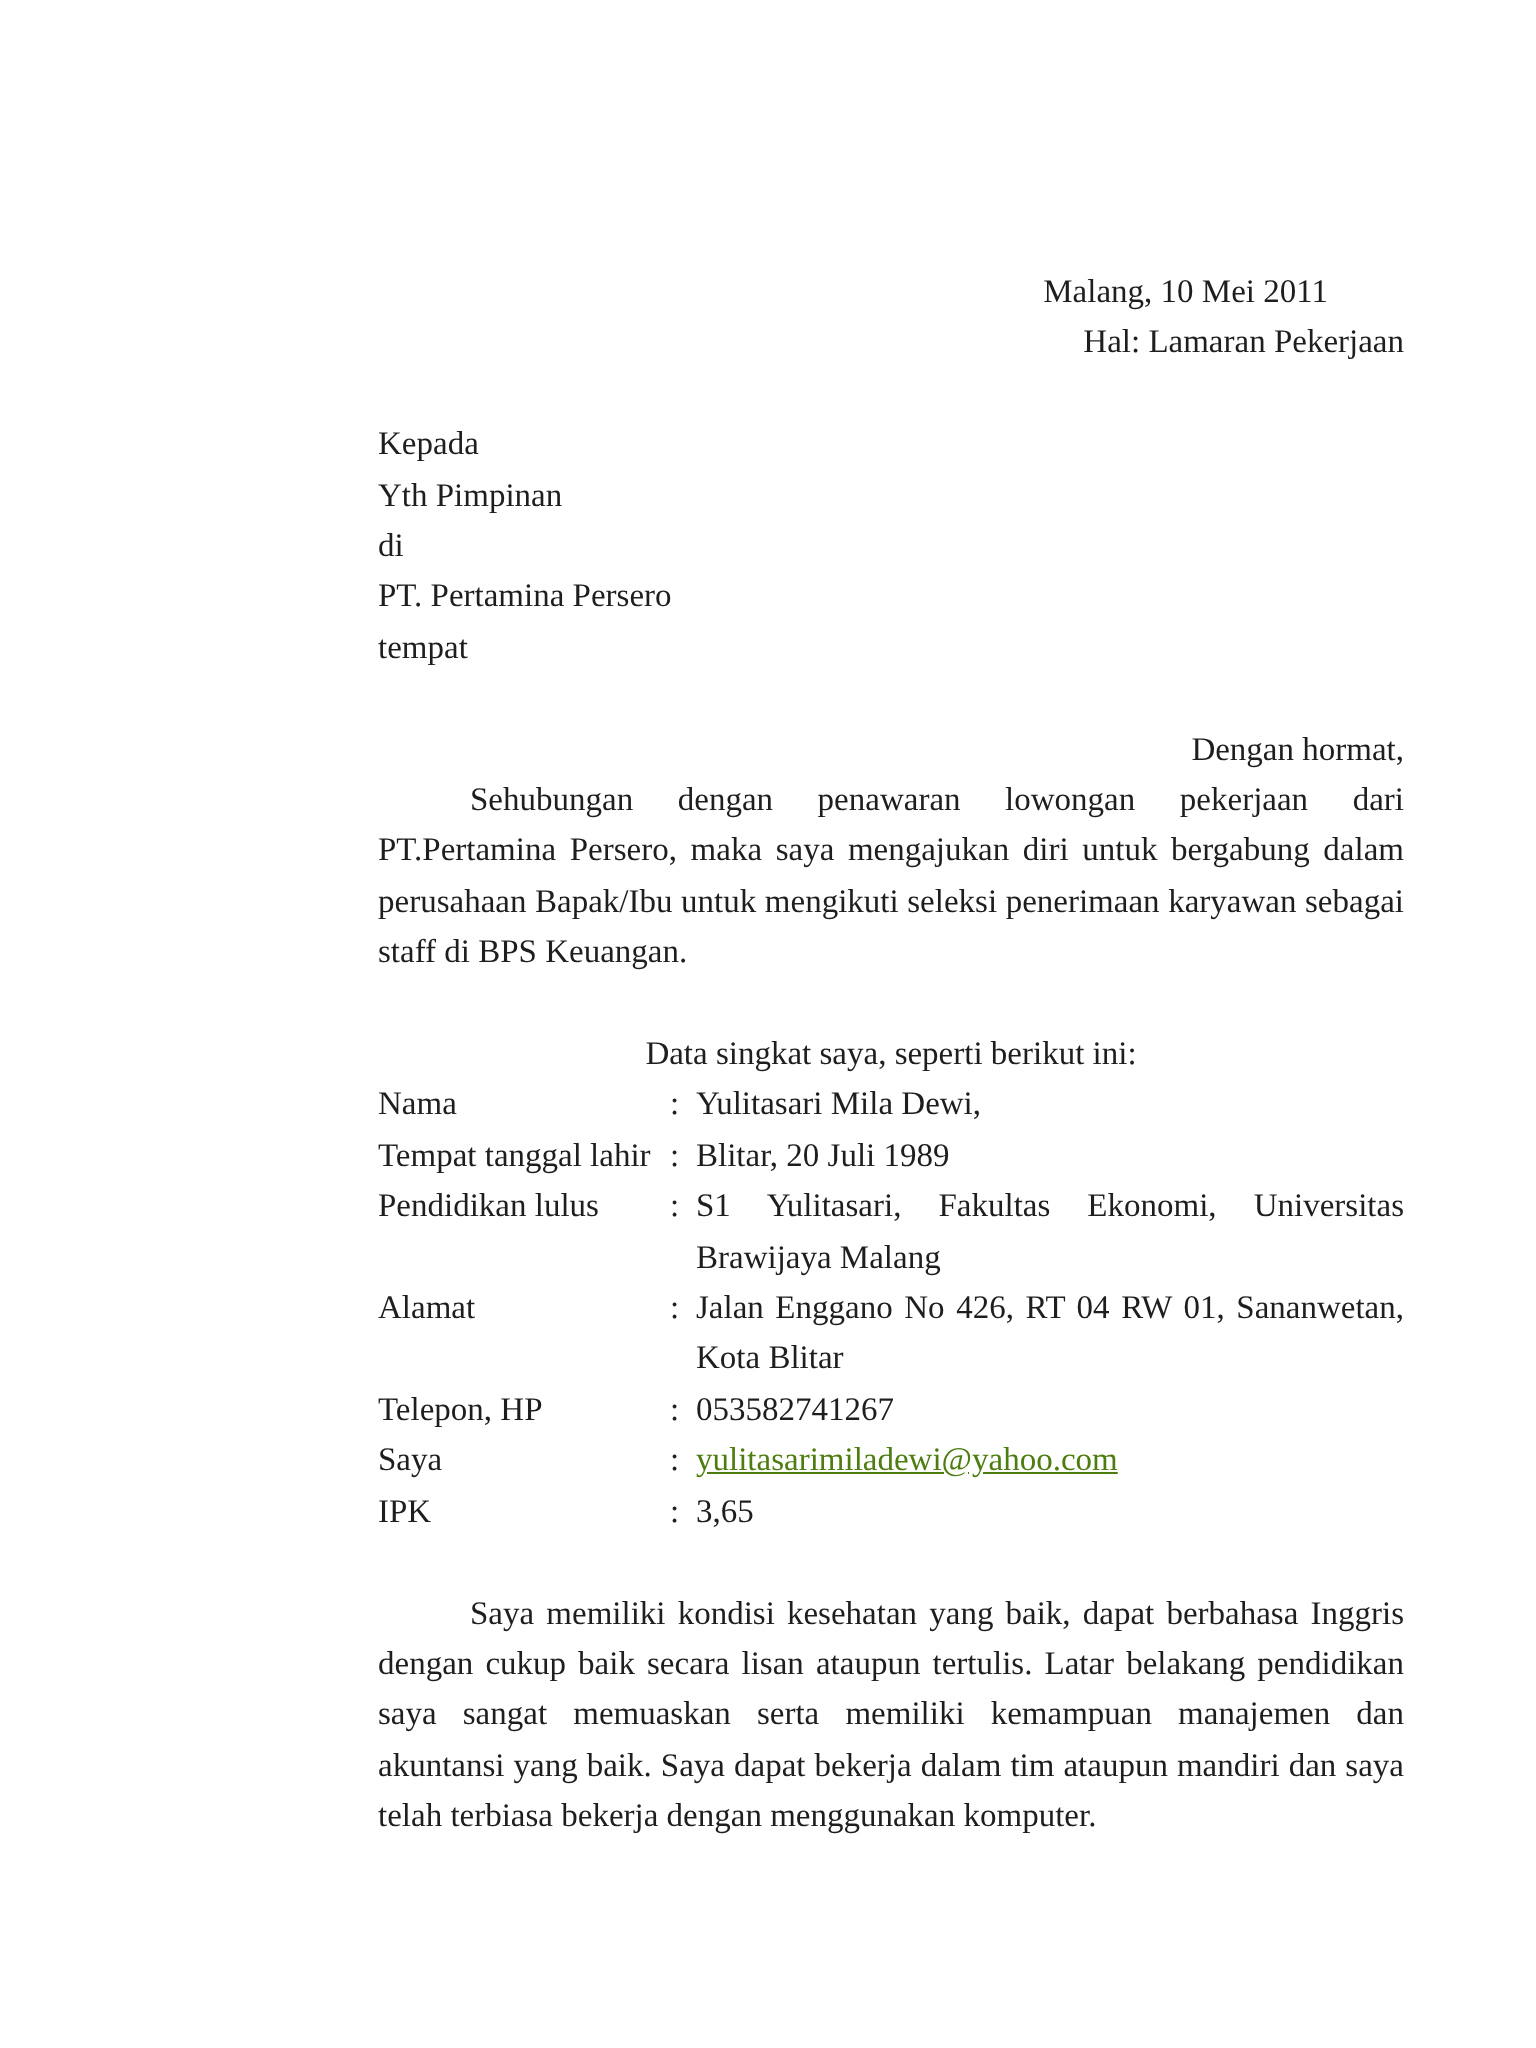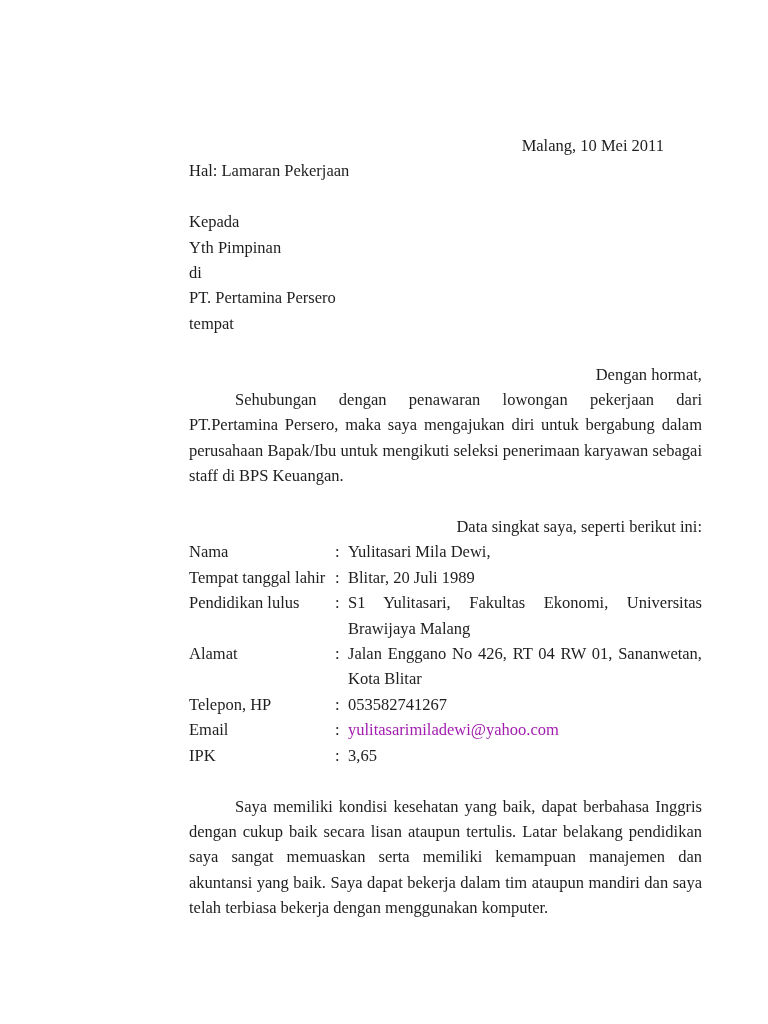--- a/index.html
+++ b/index.html
@@ -24,34 +24,35 @@
     width: 513px;
     font-size: 16.5px;
     line-height: 25.4px;
     margin-left: 42px;
   }
   .blank { height: 25.4px; }
   .date-line {
     text-align: right;
     padding-right: 38px;
   }
-  .subject-line { text-align: left; }
+  .subject-line { text-align: right; }
   .recipient-block div { font-weight: normal; }
   .salutation { text-align: right; }
   .body-paragraph {
     text-align: justify;
     text-indent: 46px;
   }
-  .data-intro { text-align: right; }
+  .data-intro { text-align: center; }
   .data-row { display: flex; }
   .data-row .row-label { width: 146px; flex-shrink: 0; }
   .data-row .row-sep   { width: 13px;  flex-shrink: 0; }
   .data-row .row-value { flex: 1; text-align: justify; }
   a.email-link {
-    color: #a21caf;
+    color: #4d7c0f;
+    text-decoration: underline;
     cursor: pointer;
   }
 </style>
 </head>
 <body>
 
 <div class="page">
   <div class="content">
 
     <div class="date-line">Malang, 10 Mei 2011</div>
@@ -104,21 +105,21 @@
         <div class="row-value">Jalan Enggano No 426, RT 04 RW 01, Sananwetan, Kota Blitar</div>
       </div>
 
       <div class="data-row">
         <div class="row-label">Telepon, HP</div>
         <div class="row-sep">:</div>
         <div class="row-value">053582741267</div>
       </div>
 
       <div class="data-row">
-        <div class="row-label">Email</div>
+        <div class="row-label">Saya</div>
         <div class="row-sep">:</div>
         <div class="row-value"><a class="email-link">yulitasarimiladewi@yahoo.com</a></div>
       </div>
 
       <div class="data-row">
         <div class="row-label">IPK</div>
         <div class="row-sep">:</div>
         <div class="row-value">3,65</div>
       </div>
 

